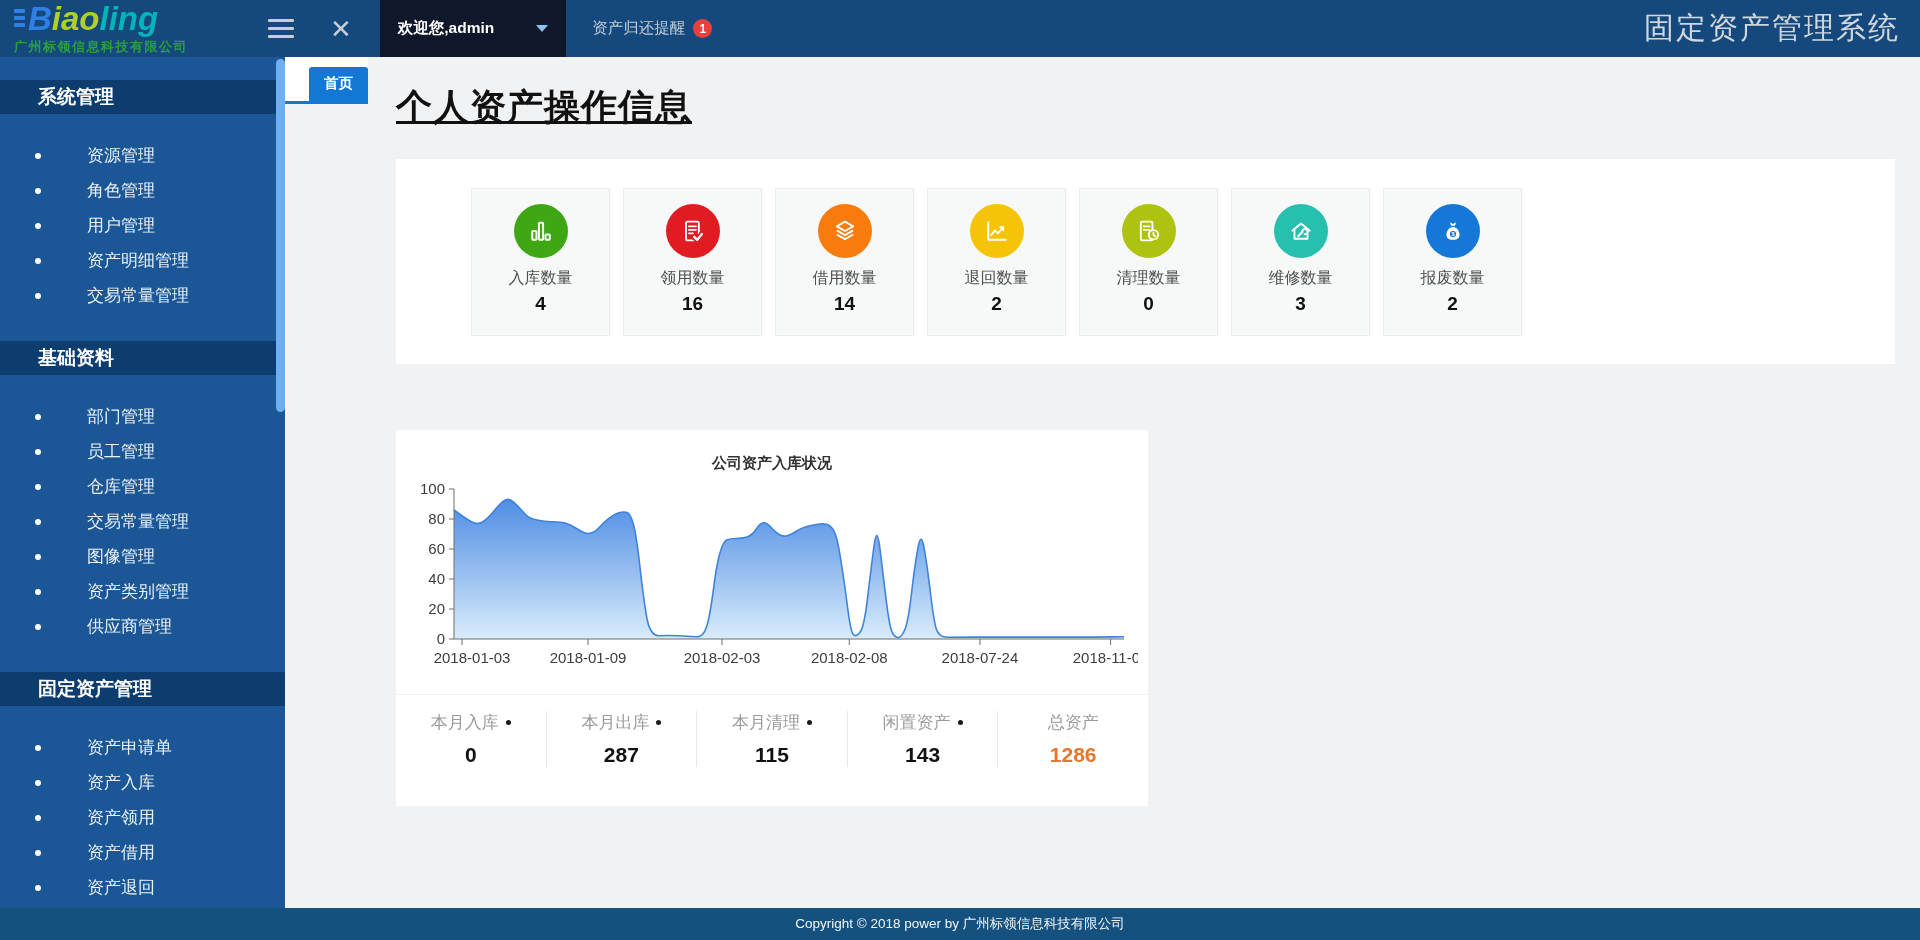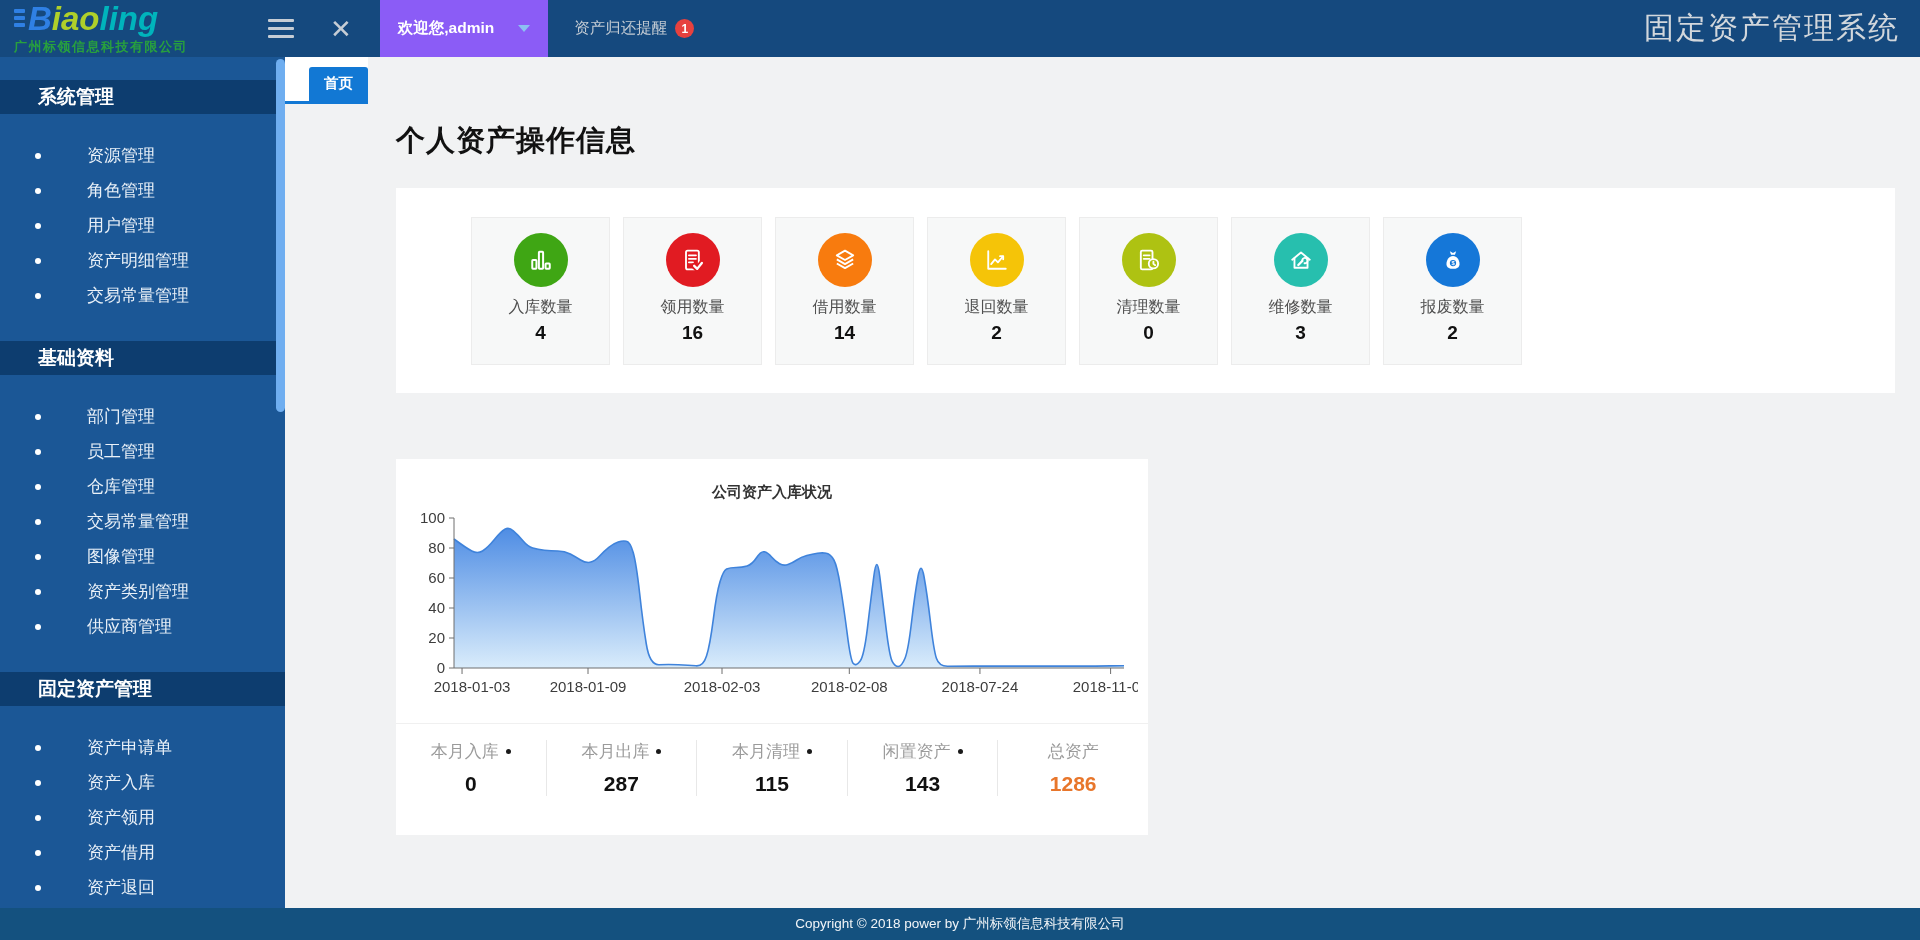--- a/index.html
+++ b/index.html
@@ -16,22 +16,22 @@
   .logo-text { font-size:33px; font-weight:800; font-style:italic; letter-spacing:0; }
   .logo-text .lb { color:#2F80E4; }
   .logo-text .lg { color:#AFD02A; }
   .logo-text .lt { color:#00B4BC; }
   .logo-sub { font-size:13px; font-weight:700; color:#28A03E; letter-spacing:1.5px; margin-top:3px; }
 
   .hamburger { margin-left:22px; display:flex; flex-direction:column; gap:5px; cursor:pointer; }
   .hamburger i { display:block; width:26px; height:3px; background:#C6CDD5; border-radius:1px; }
   .close-x { margin-left:36px; color:#C6CDD5; font-size:26px; font-weight:700; cursor:pointer; line-height:1; }
 
-  .user-btn { margin-left:28px; height:57px; background:#8b5cf6; display:flex; align-items:center;
-    padding:12px 18px; gap:24px; cursor:pointer; }
+  .user-btn { margin-left:28px; height:57px; background:#0f172a; display:flex; align-items:center;
+    padding:12px 18px; gap:42px; cursor:pointer; }
   .user-btn .txt { color:#fff; font-size:15.5px; font-weight:700; }
   .caret-down { width:0; height:0; border-left:6px solid transparent; border-right:6px solid transparent;
     border-top:7px solid #8CC0F2; }
 
   .reminder { margin-left:26px; display:flex; align-items:center; gap:8px; cursor:pointer; }
   .reminder .txt { color:#C3CBD3; font-size:15.5px; }
   .badge { min-width:19px; height:19px; border-radius:50%; background:#E7413E; color:#fff;
     font-size:12px; font-weight:700; display:flex; align-items:center; justify-content:center; }
 
   .top-spacer { flex:1; }
@@ -51,21 +51,21 @@
   .menu-item .bullet { width:6px; height:6px; border-radius:50%; background:#fff; margin:0 46px 0 35px; }
   .menu-item .lbl { color:#EAF1F8; font-size:17px; }
 
   
   .content { flex:1; display:flex; flex-direction:row; min-width:0; background:#F1F2F3; }
   .tabstrip { height:47px; background:#fff; border-bottom:3px solid #1278D4; display:flex; align-items:flex-end; }
   .tab { margin-left:24px; background:#1278D4; color:#fff; font-size:14.5px; font-weight:700;
     padding:7px 15px 8px 15px; border-radius:3px 3px 0 0; cursor:pointer; }
 
   .page { flex:1; overflow:hidden; }
-  .page-title { margin:64px 0 0 28px; font-size:29px; font-weight:700; color:#111; letter-spacing:1px; }
+  .page-title { margin:26px 0 0 28px; font-size:36px; font-weight:700; color:#111; letter-spacing:1px;text-decoration:underline; }
 
   .stats-panel { margin:27px 25px 0 28px; background:#fff; height:205px; display:flex;
     align-items:center; padding-left:75px; }
   .stat-card { width:139px; height:148px; background:#F7F8F8; border:1px solid #ECECEC;
     margin-right:13px; text-align:center; }
   .stat-icon { width:54px; height:54px; border-radius:50%; margin:15px auto 10px auto;
     display:flex; align-items:center; justify-content:center; }
   .stat-icon svg { width:28px; height:28px; }
   .stat-label { font-size:16px; color:#4F4F4F;text-align:center; }
   .stat-value { font-size:19px; font-weight:700; color:#111; margin-top:4px; }

